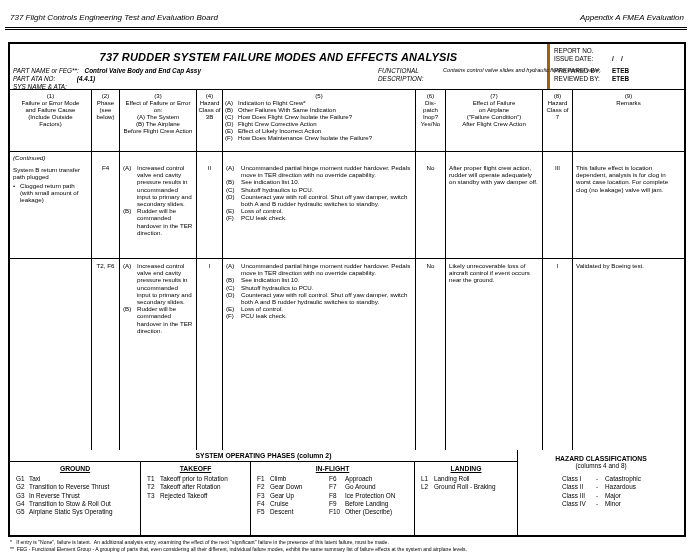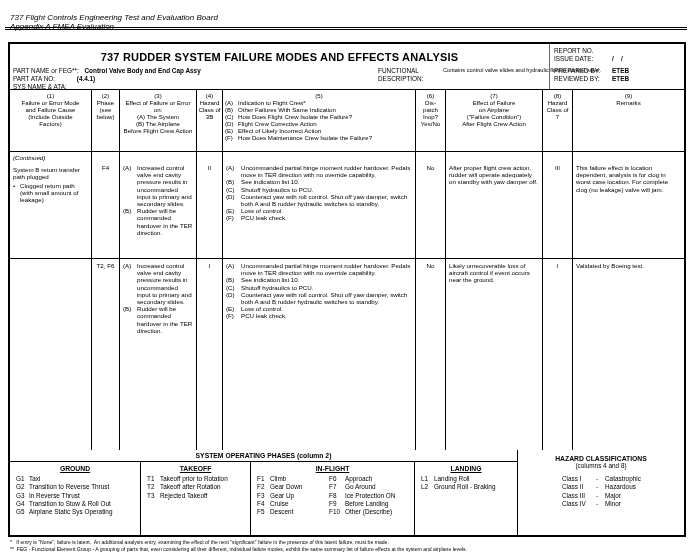--- a/index.html
+++ b/index.html
@@ -6,36 +6,36 @@
   html,body { background:#e8e8e8; }
   #page {
     position:relative; width:689px; height:559px; background:#ffffff;
     font-family:"Liberation Sans", sans-serif; color:#000; overflow:hidden;
   }
   .pre { white-space:pre-wrap; }
   .prelines { white-space:pre-line; }
 
   
   .pg-header { position:absolute; top:13px; left:10px; right:5px; display:flex;
-    justify-content:space-between; font-style:italic; font-size:8px;flex-direction:column; }
+    justify-content:space-between; font-style:italic; font-size:8px; }
   .double-rule { position:absolute; top:27px; left:5px; right:2px; height:3px;
     border-top:1.6px solid #000; border-bottom:1px solid #000; }
 
   
   .fmea { position:absolute; top:42px; left:8px; width:678px; height:495px;
     border:2px solid #000; display:flex; flex-direction:column; }
   .trow { display:flex; }
   .cell { border-right:1px solid #000; position:relative; }
   .cell:last-child { border-right:none; }
   .c1{width:82px}.c2{width:28px}.c3{width:77px}.c4{width:26px}.c5{width:193px}
   .c6{width:30px}.c7{width:97px}.c8{width:30px}.c9{flex:1}
 
   
   .title-row { height:46px; border-bottom:1px solid #000; display:flex; flex:0 0 46px; }
-  .title-left { flex:1; position:relative; border-right:1px solid #a16207; }
+  .title-left { flex:1; position:relative; border-right:3px solid #a16207;font-style:italic; }
   .title-right { width:134px; position:relative; font-size:6.4px; line-height:8px; padding:3px 0 0 4px; }
   .doc-title { text-align:center; font-weight:bold; font-size:11px; margin-top:7px; letter-spacing:.2px; }
   .tl { position:absolute; font-size:6.4px; }
   .tl .lbl { }
   .tl .val { font-weight:bold; }
   .tl1 { left:3px; top:23px; }
   .tl2 { left:3px; top:31px; }
   .tl2 .lbl { display:inline-block; width:62px; }
   .tl3 { left:3px; top:39px; }
   .func-lbl { position:absolute; left:368px; top:23px; font-size:6.4px; line-height:7.5px; }

